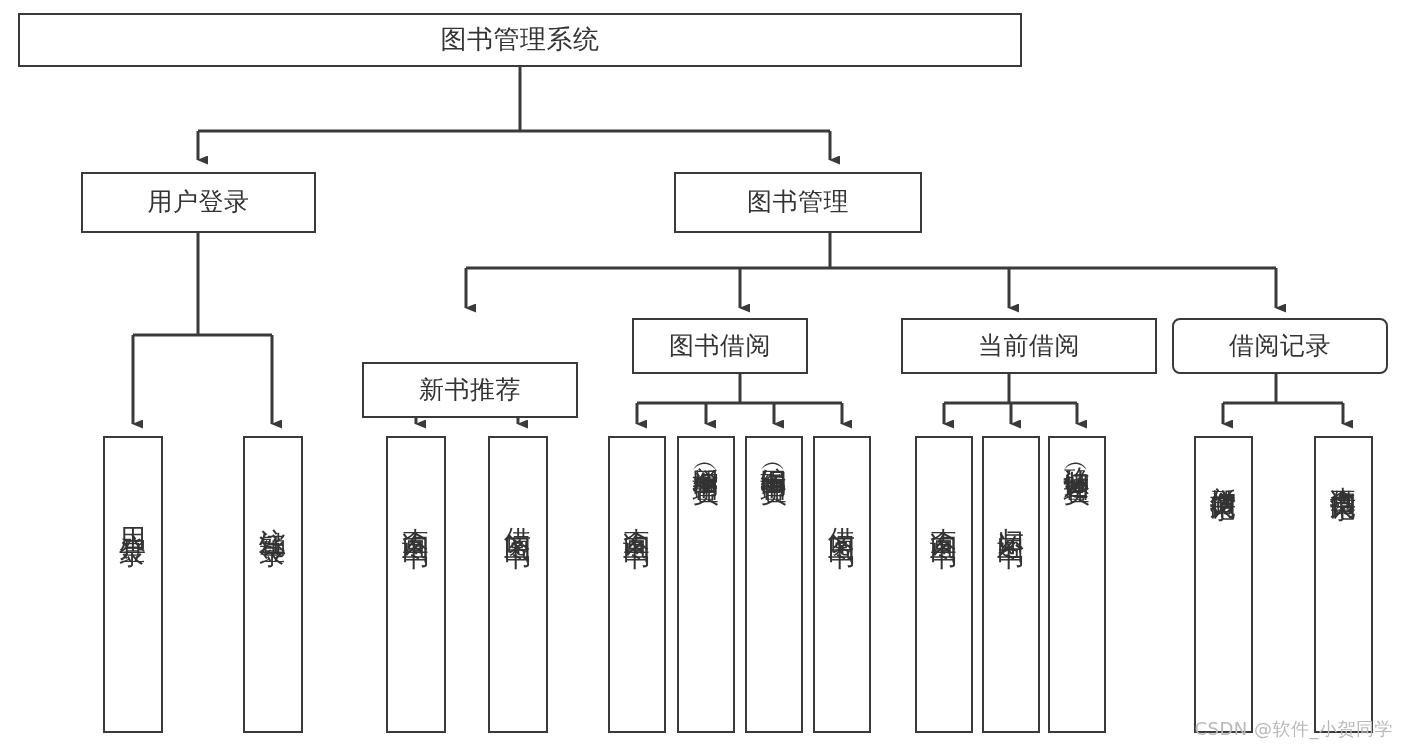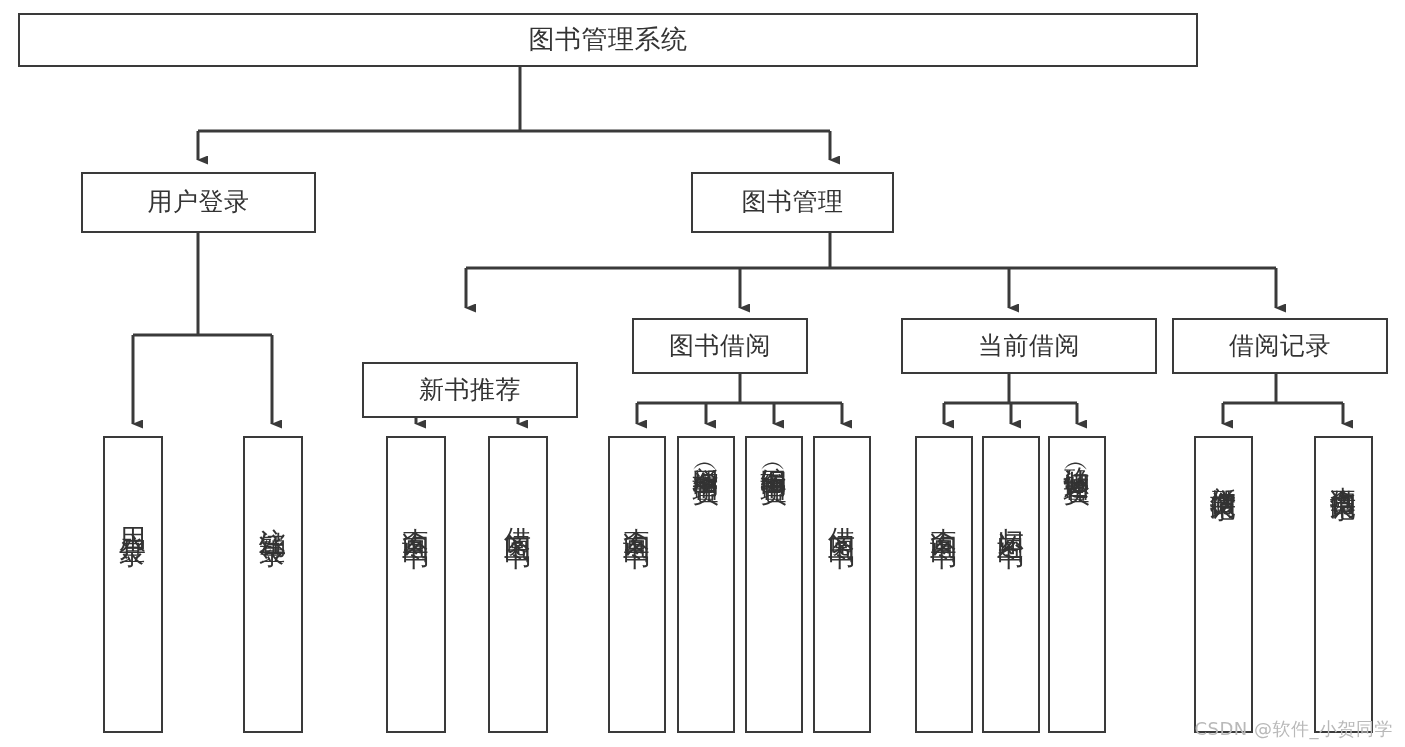--- a/index.html
+++ b/index.html
@@ -131,41 +131,41 @@
       <line x1="1011" y1="403" x2="1011" y2="424" marker-end="url(#arrowhead)"></line>
       <line x1="1077" y1="403" x2="1077" y2="424" marker-end="url(#arrowhead)"></line>
 
       <line x1="1276" y1="374" x2="1276" y2="403"></line>
       <line x1="1223" y1="403" x2="1343" y2="403"></line>
       <line x1="1223" y1="403" x2="1223" y2="424" marker-end="url(#arrowhead)"></line>
       <line x1="1343" y1="403" x2="1343" y2="424" marker-end="url(#arrowhead)"></line>
     </g>
   </svg>
 
-  <div class="node horiz root" style="left:18px; top:13px; width:1180px; height:54px;">
+  <div class="node horiz root" style="left:18px; top:13px; width:1004px; height:54px;">
     <span class="node-label">图书管理系统</span>
   </div>
 
   <div class="node horiz" style="left:81px; top:172px; width:235px; height:61px;">
     <span class="node-label">用户登录</span>
   </div>
-  <div class="node horiz" style="left:691px; top:172px; width:203px; height:61px;">
+  <div class="node horiz" style="left:674px; top:172px; width:248px; height:61px;">
     <span class="node-label">图书管理</span>
   </div>
 
   <div class="node horiz" style="left:362px; top:318px; width:216px; height:56px;margin-top:44px;">
     <span class="node-label">新书推荐</span>
   </div>
   <div class="node horiz" style="left:632px; top:318px; width:176px; height:56px;">
     <span class="node-label">图书借阅</span>
   </div>
   <div class="node horiz" style="left:901px; top:318px; width:256px; height:56px;">
     <span class="node-label">当前借阅</span>
   </div>
-  <div class="node horiz" style="left:1172px; top:318px; width:216px; height:56px;">
+  <div class="node horiz" style="left:1172px; top:318px; width:216px; height:56px;border-radius:8px;">
     <span class="node-label">借阅记录</span>
   </div>
 
   <div class="node vert" style="left:103px; top:436px; width:60px; height:297px; padding-top:68px;">
     <span class="node-label">用户登录</span>
   </div>
   <div class="node vert" style="left:243px; top:436px; width:60px; height:297px; padding-top:68px;">
     <span class="node-label">注销登录</span>
   </div>
 

